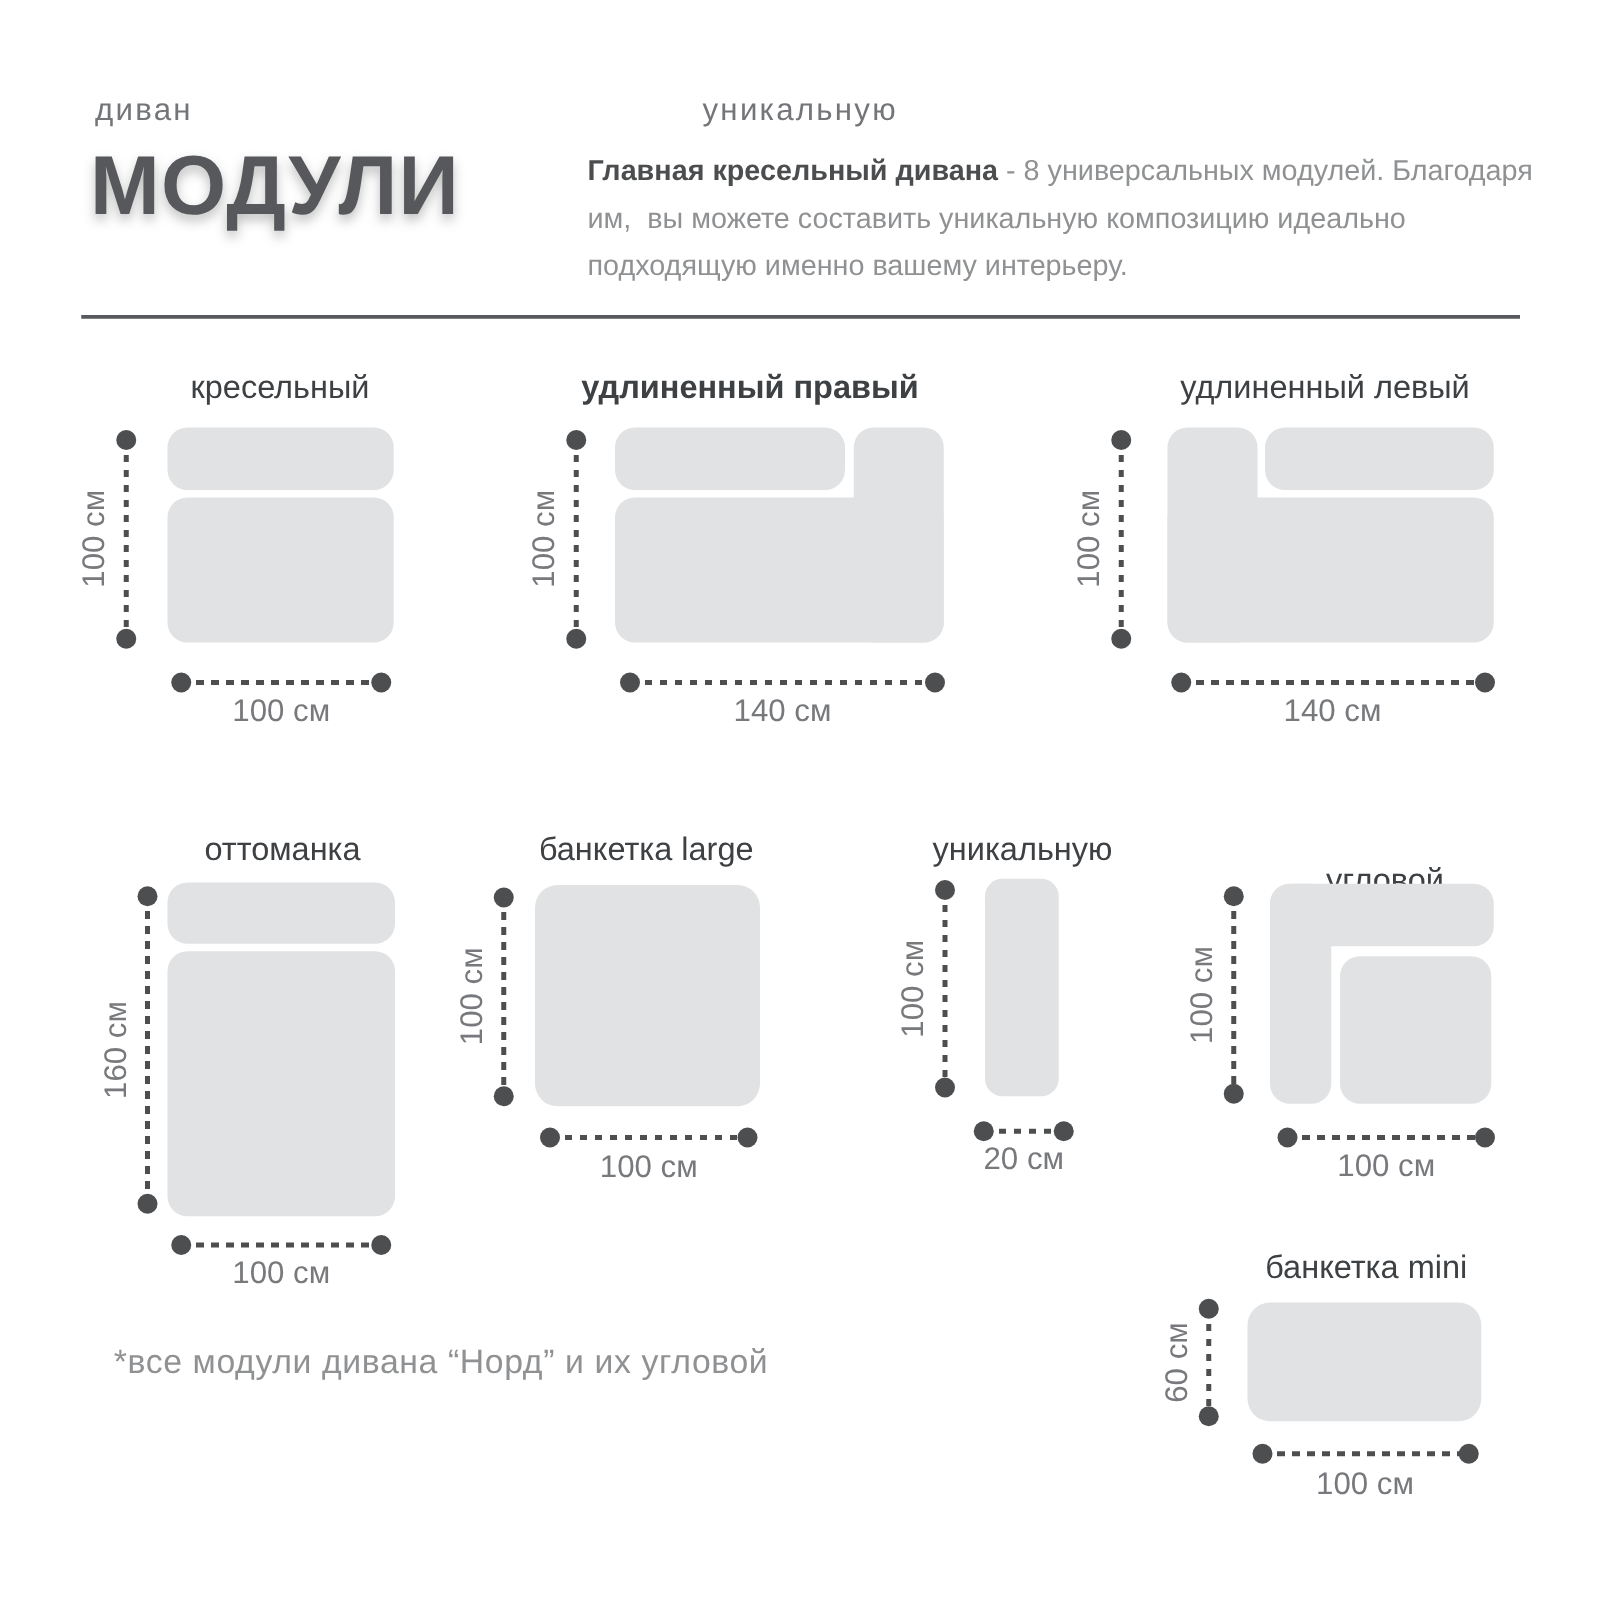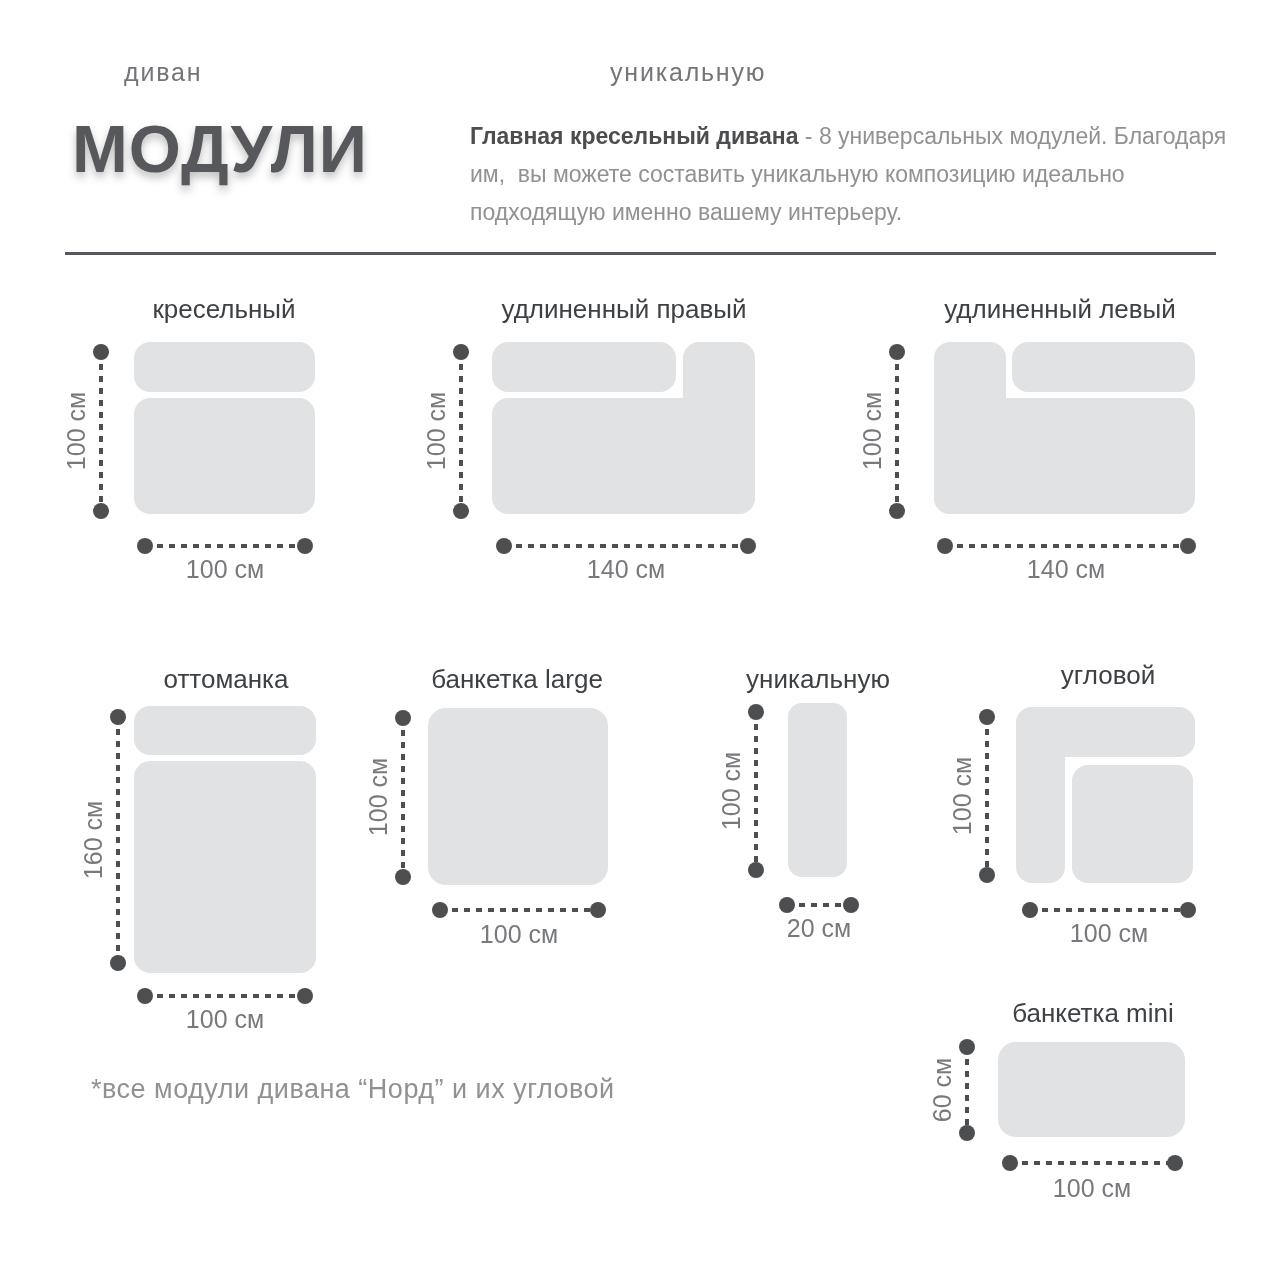--- a/index.html
+++ b/index.html
@@ -10,21 +10,21 @@
     --dim:#77797c;
     --body:#8f9193;
     --muted:#737578;
     --bold-text:#4b4d4f;
   }
   html,body{margin:0;padding:0;}
   body{
     width:1280px;height:1280px;background:#ffffff;position:relative;overflow:hidden;
     font-family:"Liberation Sans", sans-serif;
   }
-  .brand{position:absolute;top:58px;font-size:25px;letter-spacing:1.8px;color:var(--muted);margin-left:48px;}
+  .brand{position:absolute;top:74px;font-size:25px;letter-spacing:1.8px;color:var(--muted);}
   .brand-left{left:76px;}
   .brand-right{left:562px;}
   .title{
     position:absolute;left:72px;top:110px;margin:0;
     font-size:67px;font-weight:700;letter-spacing:1px;color:var(--title);
     text-shadow:0 5px 9px rgba(70,70,70,0.35);
   }
   .intro{
     position:absolute;left:470px;top:117px;width:790px;margin:0;
     font-size:23px;line-height:38px;color:var(--body);white-space:pre-wrap;
@@ -78,21 +78,21 @@
     <div class="shape" style="left: 134px; top: 342px; width: 181px; height: 50px; border-radius: 16px;"></div>
     <div class="shape" style="left: 134px; top: 398px; width: 181px; height: 116px; border-radius: 16px;"></div>
     <div class="vline" style="left: 101px; top: 352px; height: 159px;"></div>
     <div class="dot" style="left: 101px; top: 352px;"></div>
     <div class="dot" style="left: 101px; top: 511px;"></div>
     <div class="vdim-label" style="left: 76px; top: 431px;">100 см</div>
     <div class="hline" style="left: 145px; top: 546px; width: 160px;"></div>
     <div class="dot" style="left: 145px; top: 546px;"></div>
     <div class="dot" style="left: 305px; top: 546px;"></div>
     <div class="hdim-label" style="left: 225px; top: 569px;">100 см</div>
-    <div class="module-label" style="left: 624px; top: 294px;">удлиненный правый</div>
+    <div class="module-label" style="left: 600px; top: 294px; font-weight: bold;">удлиненный правый</div>
     <div class="shape" style="left: 492px; top: 342px; width: 184px; height: 50px; border-radius: 16px;"></div>
     <div class="shape" style="left: 683px; top: 342px; width: 72px; height: 172px; border-radius: 16px;"></div>
     <div class="shape" style="left: 492px; top: 398px; width: 263px; height: 116px; border-radius: 16px;"></div>
     <div class="vline" style="left: 461px; top: 352px; height: 159px;"></div>
     <div class="dot" style="left: 461px; top: 352px;"></div>
     <div class="dot" style="left: 461px; top: 511px;"></div>
     <div class="vdim-label" style="left: 436px; top: 431px;">100 см</div>
     <div class="hline" style="left: 504px; top: 546px; width: 244px;"></div>
     <div class="dot" style="left: 504px; top: 546px;"></div>
     <div class="dot" style="left: 748px; top: 546px;"></div>
@@ -133,21 +133,21 @@
     <div class="module-label" style="left: 818px; top: 664px;">уникальную</div>
     <div class="shape" style="left: 788px; top: 703px; width: 59px; height: 174px; border-radius: 14px;"></div>
     <div class="vline" style="left: 756px; top: 712px; height: 158px;"></div>
     <div class="dot" style="left: 756px; top: 712px;"></div>
     <div class="dot" style="left: 756px; top: 870px;"></div>
     <div class="vdim-label" style="left: 731px; top: 791px;">100 см</div>
     <div class="hline" style="left: 787px; top: 905px; width: 64px;"></div>
     <div class="dot" style="left: 787px; top: 905px;"></div>
     <div class="dot" style="left: 851px; top: 905px;"></div>
     <div class="hdim-label" style="left: 819px; top: 928px;">20 см</div>
-    <div class="module-label" style="left: 1108px; top: 660px;">угловой</div>
+    <div class="module-label" style="left: 1108px; top: 689px;">угловой</div>
     <div class="shape" style="left: 1016px; top: 707px; width: 179px; height: 50px; border-radius: 16px;"></div>
     <div class="shape" style="left: 1016px; top: 707px; width: 49px; height: 176px; border-radius: 16px;"></div>
     <div class="shape" style="left: 1072px; top: 765px; width: 121px; height: 118px; border-radius: 16px;"></div>
     <div class="vline" style="left: 987px; top: 717px; height: 158px;"></div>
     <div class="dot" style="left: 987px; top: 717px;"></div>
     <div class="dot" style="left: 987px; top: 875px;"></div>
     <div class="vdim-label" style="left: 962px; top: 796px;">100 см</div>
     <div class="hline" style="left: 1030px; top: 910px; width: 158px;"></div>
     <div class="dot" style="left: 1030px; top: 910px;"></div>
     <div class="dot" style="left: 1188px; top: 910px;"></div>

